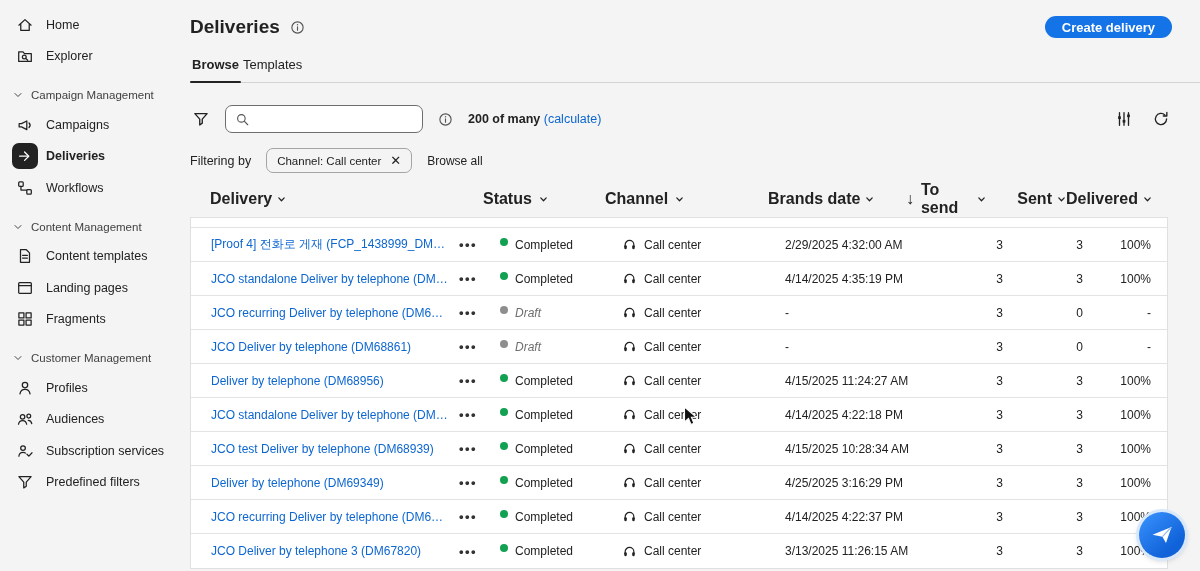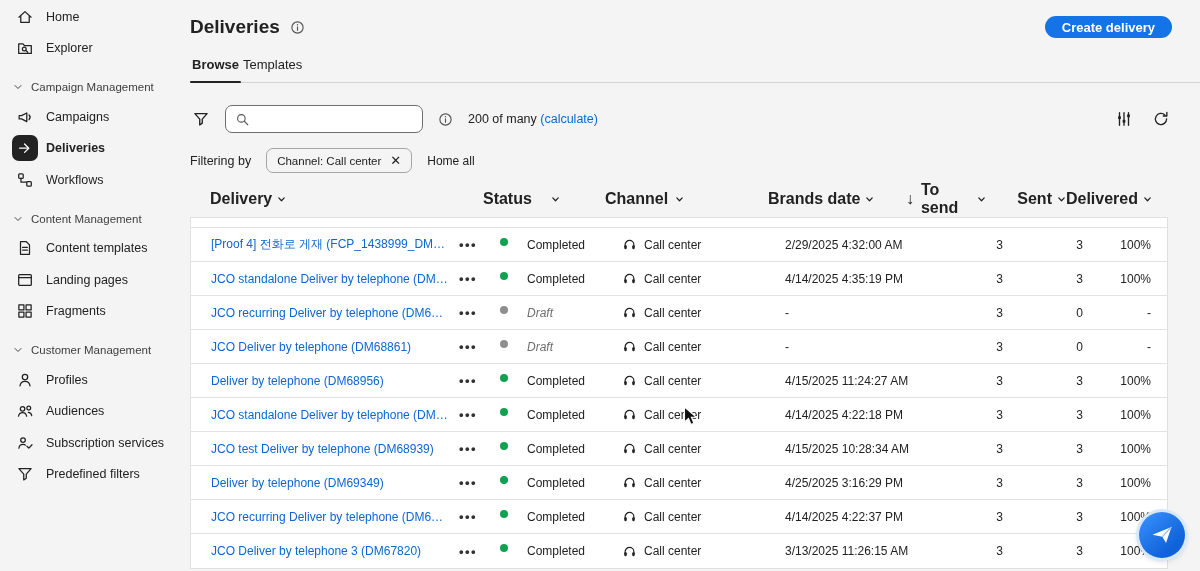--- a/index.html
+++ b/index.html
@@ -3,21 +3,21 @@
 <meta charset="utf-8">
 <style>
   *{box-sizing:border-box}
   html,body{margin:0;padding:0}
   body{width:1200px;height:571px;overflow:hidden;position:relative;
        font-family:"Liberation Sans","DejaVu Sans",sans-serif;background:#f4f4f4;color:#222}
   svg{display:block}
   .app{display:flex;width:100%;height:100%}
 
   
-  .sidebar{width:178px;flex:0 0 178px;padding:0 8px 0;overflow:hidden}
+  .sidebar{width:178px;flex:0 0 178px;padding:8px 8px 0;overflow:hidden}
   .sb-item{display:flex;align-items:center;gap:8px;height:30px;margin:1.5px 0;padding:0 4px;
            border-radius:8px;font-size:12.5px;cursor:pointer}
   .icon-wrap{width:26px;height:26px;display:flex;align-items:center;justify-content:center;
              border-radius:7px;flex:0 0 26px}
   .icon-wrap svg{width:18px;height:18px;stroke:#222;fill:none;stroke-width:1.4;
                  stroke-linecap:round;stroke-linejoin:round}
   .sb-item.selected .icon-wrap{background:#222}
   .sb-item.selected .icon-wrap svg{stroke:#fff}
   .sb-item.selected .sb-label{font-weight:700}
   .sb-label{white-space:nowrap;overflow:hidden;text-overflow:ellipsis}
@@ -43,21 +43,21 @@
   .tab{font-size:13px;color:#222;padding:0 2px 10px;cursor:pointer;position:relative}
   .tab.active{font-weight:700}
   .tab.active::after{content:"";position:absolute;left:0;right:0;bottom:-1px;height:2.5px;
                      background:#222;border-radius:2px}
 
   .toolbar{display:flex;align-items:center;gap:13px;margin:22px 28px 0 0}
   .search{display:flex;align-items:center;gap:7px;width:198px;height:28px;border:1px solid #6e6e6e;
           border-radius:7px;background:#fff;padding:0 9px}
   .search input{border:none;outline:none;flex:1;font-size:12px;font-family:inherit;background:transparent;min-width:0}
   .count-wrap{font-size:12.5px}
-  .count{font-weight:400}
+  .count{font-weight:700}
   .calc-link{color:var(--link,#0d66d0);cursor:pointer}
   .toolbar-right{margin-left:auto;display:flex;gap:15px}
 
   .filterbar{display:flex;align-items:center;gap:15px;margin:15px 28px 0 0;font-size:12.5px}
   .chip{display:flex;align-items:center;gap:9px;height:25px;padding:0 10px;border:1px solid #a5a5a5;
         border-radius:7px;font-size:11.5px;background:transparent}
   .chip-x{cursor:pointer;font-size:13px;line-height:1;color:#222}
   .clear-all{font-size:12px;cursor:pointer}
 
   
@@ -68,21 +68,21 @@
   .chev path{stroke:#222;stroke-width:1.4;fill:none;stroke-linecap:round;stroke-linejoin:round}
   .sort-arrow{font-weight:700;margin-right:2px}
 
   .tbody{margin:6px 32px 0 0;border:1px solid #e0e0e0;background:#fff}
   .trow{display:flex;align-items:center;height:34px;border-bottom:1px solid #e3e3e3;font-size:12px;background:#fff}
   .trow:last-child{border-bottom:none}
   .trow.partial{height:10px}
 
   .col-name{flex:1;min-width:0;padding-left:20px;display:flex;align-items:center}
   .col-actions{flex:0 0 40px;display:flex;justify-content:center}
-  .col-status{flex:0 0 122px;display:flex;gap:19px;padding-left:12px}
+  .col-status{flex:0 0 122px;display:flex;gap:7px;padding-left:12px}
   .col-channel{flex:0 0 163px;display:flex;align-items:center;gap:7px;padding-left:12px}
   .col-date{flex:0 0 150px;padding-left:12px;display:flex;align-items:center}
   .col-num{display:flex;justify-content:flex-end;align-items:center}
   .col-tosend{flex:0 0 80px}
   .col-sent{flex:0 0 80px}
   .col-delivered{flex:0 0 84px;padding-right:16px}
 
   .dlink{color:var(--link,#0d66d0);text-decoration:none;white-space:nowrap;overflow:hidden;
          text-overflow:ellipsis;cursor:pointer;display:block;max-width:100%}
   .dots{color:#333;font-weight:700;letter-spacing:1.5px;font-size:13px;cursor:pointer;background:none;border:none;padding:0 4px}
@@ -309,21 +309,21 @@
         </button>
       </div>
     </div>
 
     <div class="filterbar">
       <span>Filtering by</span>
       <span class="chip">
         <span>Channel: Call center</span>
         <span class="chip-x">✕</span>
       </span>
-      <span class="clear-all">Home all</span>
+      <span class="clear-all">Browse all</span>
     </div>
 
     <div class="thead">
       <div class="th col-name">
         <span>Delivery</span>
         <svg class="chev" viewBox="0 0 10 10">
             <path d="M2 3.2l3 3.2 3-3.2"></path>
           </svg>
       </div>
       <div class="th col-actions"></div>

